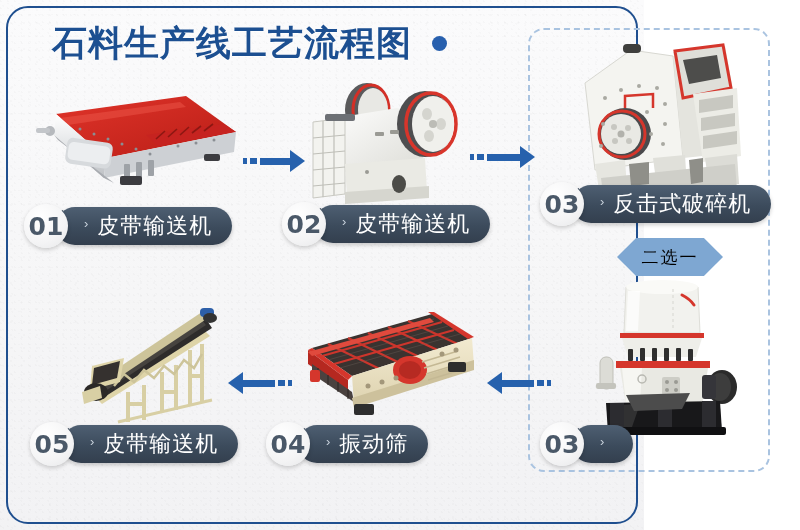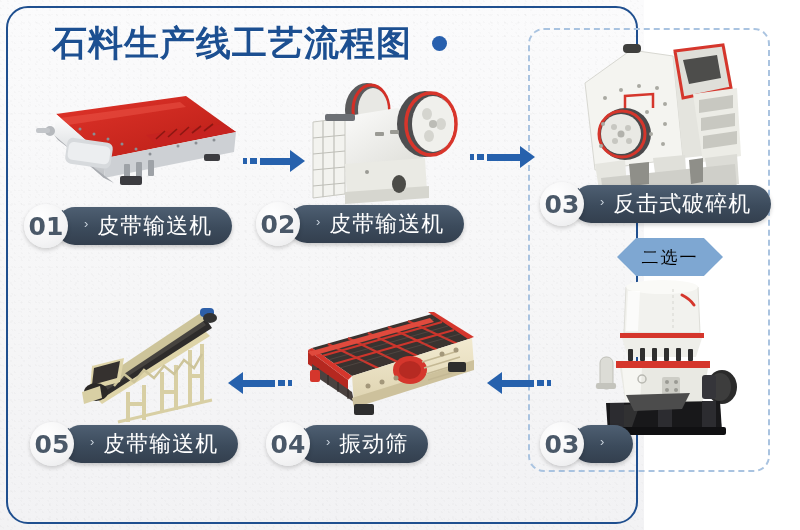--- a/index.html
+++ b/index.html
@@ -63,21 +63,21 @@
     border-right-color:#3f4e5f;
   }
   .step .chev{
     color:#c9d3dd;font-size:13px;margin-right:9px;line-height:1;
     transform:translateY(-3px);
   }
   .step .txt{color:#ffffff;font-size:22px;letter-spacing:1px;white-space:nowrap;}
 
   
   .s01{left:24px;top:204px;align-items:center;}
-  .s02{left:256px;top:202px;}
+  .s02{left:282px;top:202px;}
   .s03a{left:540px;top:182px;}
   .s03b{left:540px;top:422px;}
   .s04{left:266px;top:422px;}
   .s05{left:30px;top:422px;justify-content:space-between;}
 
   
   .hexbadge{
     position:absolute;left:617px;top:238px;width:106px;height:38px;z-index:25;
     background:#7ea7d2;
     clip-path:polygon(18% 0%,82% 0%,100% 50%,82% 100%,18% 100%,0% 50%);

